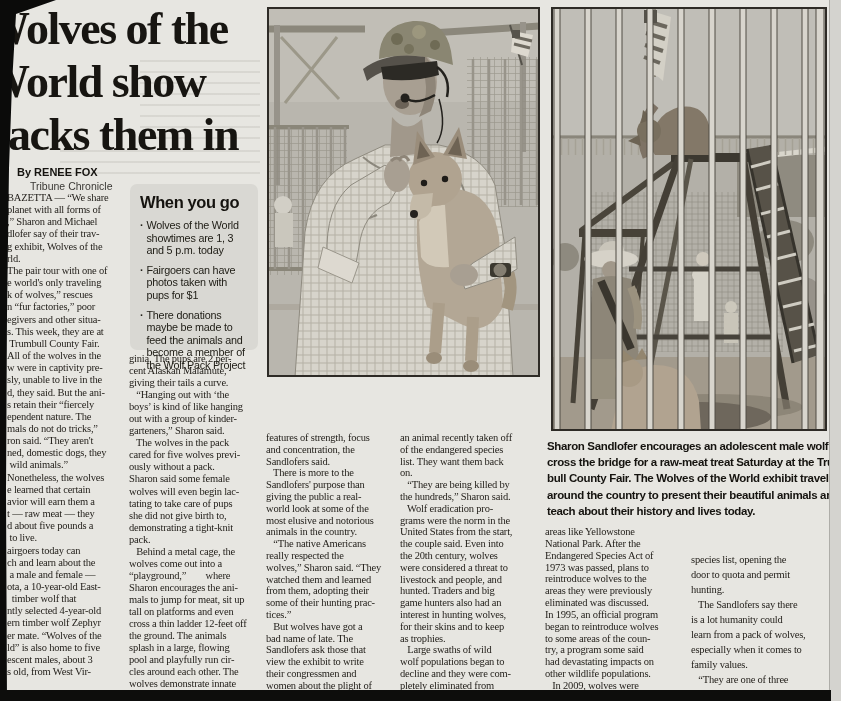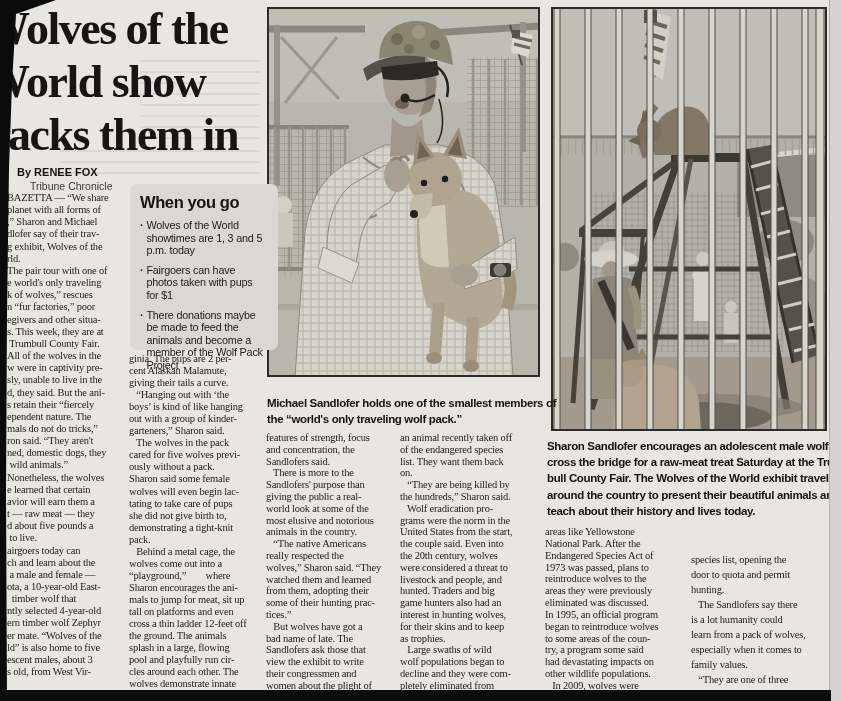--- a/index.html
+++ b/index.html
@@ -13,21 +13,21 @@
   .bleed{position:absolute;opacity:.16;background:repeating-linear-gradient(180deg,#8a877e 0 2px,transparent 2px 11px);z-index:1;}
 
   
   .headline{position:absolute;left:-16px;top:2px;width:310px;font-size:46px;line-height:53px;
     font-weight:700;letter-spacing:-1.5px;color:#171511;z-index:2;}
   .byline{position:absolute;left:17px;top:166px;z-index:2;font-family:"Liberation Sans",sans-serif;}
   .byline .author{font-size:11px;font-weight:700;color:#15130f;}
   .byline .pub{font-size:10.5px;color:#3a3834;margin-top:2px;margin-left:13px;}
 
   
-  .infobox{position:absolute;left:130px;top:184px;width:148px;height:166px;background:#d9d8d3;
+  .infobox{position:absolute;left:130px;top:184px;width:128px;height:166px;background:#d9d8d3;
     border-radius:7px;padding:9px 12px 0 10px;box-sizing:border-box;z-index:3;
     font-family:"Liberation Sans",sans-serif;}
   .infobox h2{margin:0 0 7px 0;font-size:16.5px;letter-spacing:-.4px;color:#15130f;}
   .infobox .item{display:flex;font-size:10.8px;line-height:12.6px;color:#222019;margin-bottom:7px;letter-spacing:-.2px;}
   .infobox .bullet{margin-right:3px;font-weight:700;}
 
   
   .col{position:absolute;white-space:pre;overflow:hidden;font-size:10.5px;line-height:12.05px;
     letter-spacing:-.2px;color:#201d18;z-index:2;}
   #col1{left:7px;top:192px;width:121px;height:487px;line-height:12.15px;}
@@ -401,22 +401,20 @@
           <rect x="158" width="6" height="424"></rect>
         <rect x="189" width="6" height="424"></rect>
           <rect x="220" width="6" height="424"></rect>
         <rect x="251" width="6" height="424"></rect>
           <rect x="265" width="8" height="424"></rect>
       </g>
       <rect x="1" y="1" width="274" height="422" fill="none" stroke="#2e2b26" stroke-width="2"></rect>
     </svg>
   </div>
 
-  <div class="caption" id="caption-center">Michael Sandlofer holds one of the smallest members of
-the “world's only traveling wolf pack.”</div>
   <div class="caption" id="caption-right">Sharon Sandlofer encourages an adolescent male wolf to
 cross the bridge for a raw-meat treat Saturday at the Trum-
 bull County Fair. The Wolves of the World exhibit travels
 around the country to present their beautiful animals and
 teach about their history and lives today.</div>
 
   <div class="edge-left"></div>
   <div class="edge-bottom"></div>
   <div class="edge-right"></div>
 </div>

